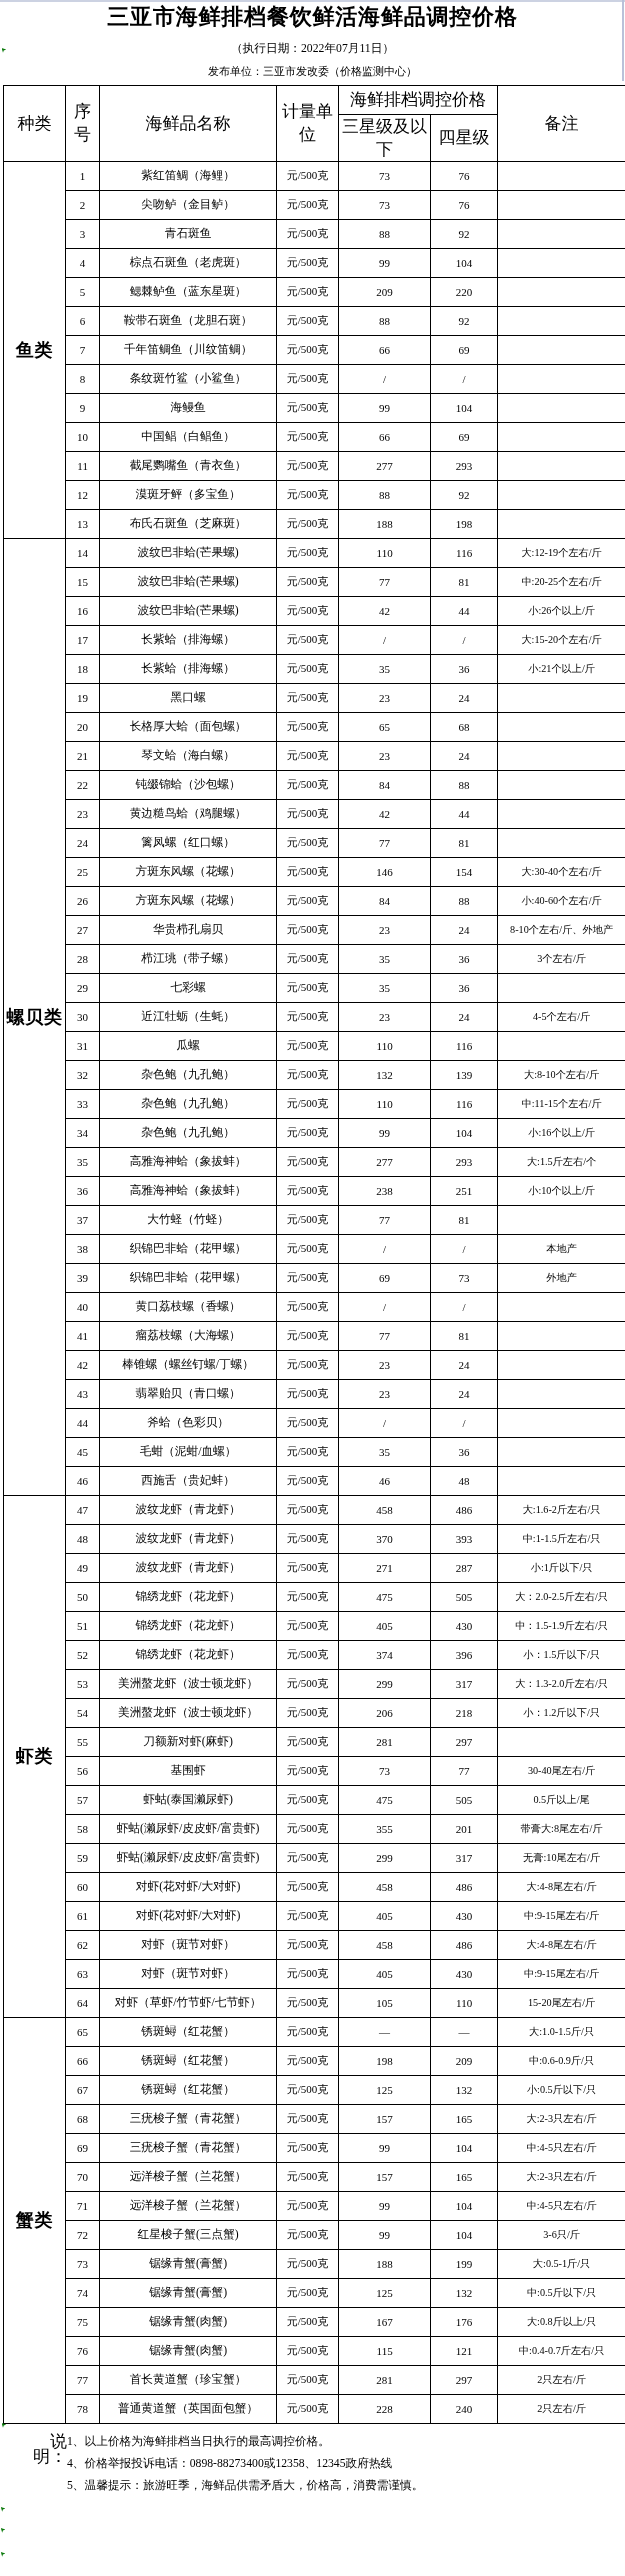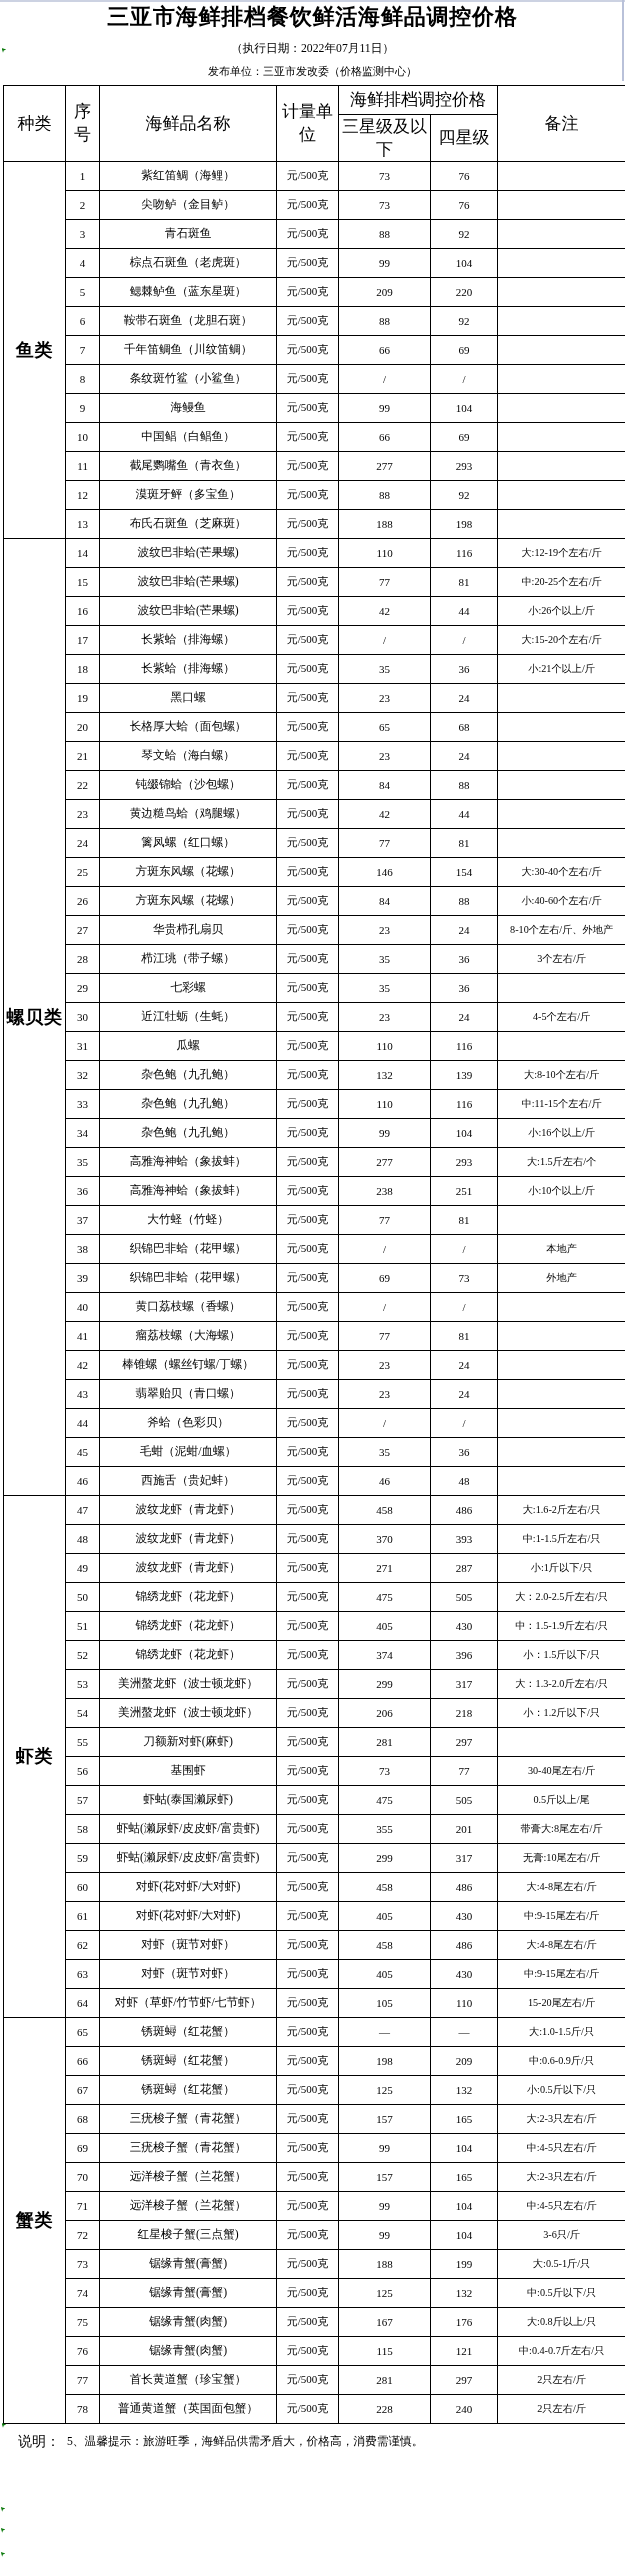--- a/index.html
+++ b/index.html
@@ -52,21 +52,21 @@
   .price-table td.price-cell{font-size:11px;}
   .price-table td.remark-cell{font-size:10.2px;white-space:nowrap;}
   .price-table td.cat-cell{font-size:18px;font-weight:bold;letter-spacing:0.8px;}
   .price-table tr.cat-start td{border-top:1.6px solid #000;}
 
   .notes-section{
     display:flex;
     align-items:flex-start;
     margin:10.2px 0 0 18px;
   }
-  .notes-label{font-size:14px;width:49px;flex:0 0 49px;line-height:15px;}
+  .notes-label{font-size:17px;width:49px;flex:0 0 49px;line-height:15px;text-align:right;}
   .notes-body{width:509px;}
   .note-item{
     font-size:11.7px;
     line-height:15px;
     margin-bottom:7px;
     white-space:pre-line;
   }
 
   .green-mark{
     position:absolute;
@@ -741,20 +741,22 @@
           <td class="price-cell">228</td>
           <td class="price-cell">240</td>
           <td class="remark-cell">2只左右/斤</td>
         </tr>
       </tbody>
   </table>
 
   <div class="notes-section">
     <div class="notes-label">说明：</div>
     <div class="notes-body">
+        <div class="note-item">1、以上价格为海鲜排档当日执行的最高调控价格。</div>
+        <div class="note-item">4、价格举报投诉电话：0898-88273400或12358、12345政府热线</div>
         <div class="note-item">5、温馨提示：旅游旺季，海鲜品供需矛盾大，价格高，消费需谨慎。</div>
       </div>
   </div>
 
   <div class="green-mark" style="left:1.6px;top:48px;"></div>
   <div class="green-mark" style="left:1.6px;top:2423px;"></div>
   <div class="green-mark" style="left:0.8px;top:2507px;"></div>
   <div class="green-mark" style="left:0.8px;top:2528px;"></div>
   <div class="green-mark" style="left:0.8px;top:2552px;"></div>
 

